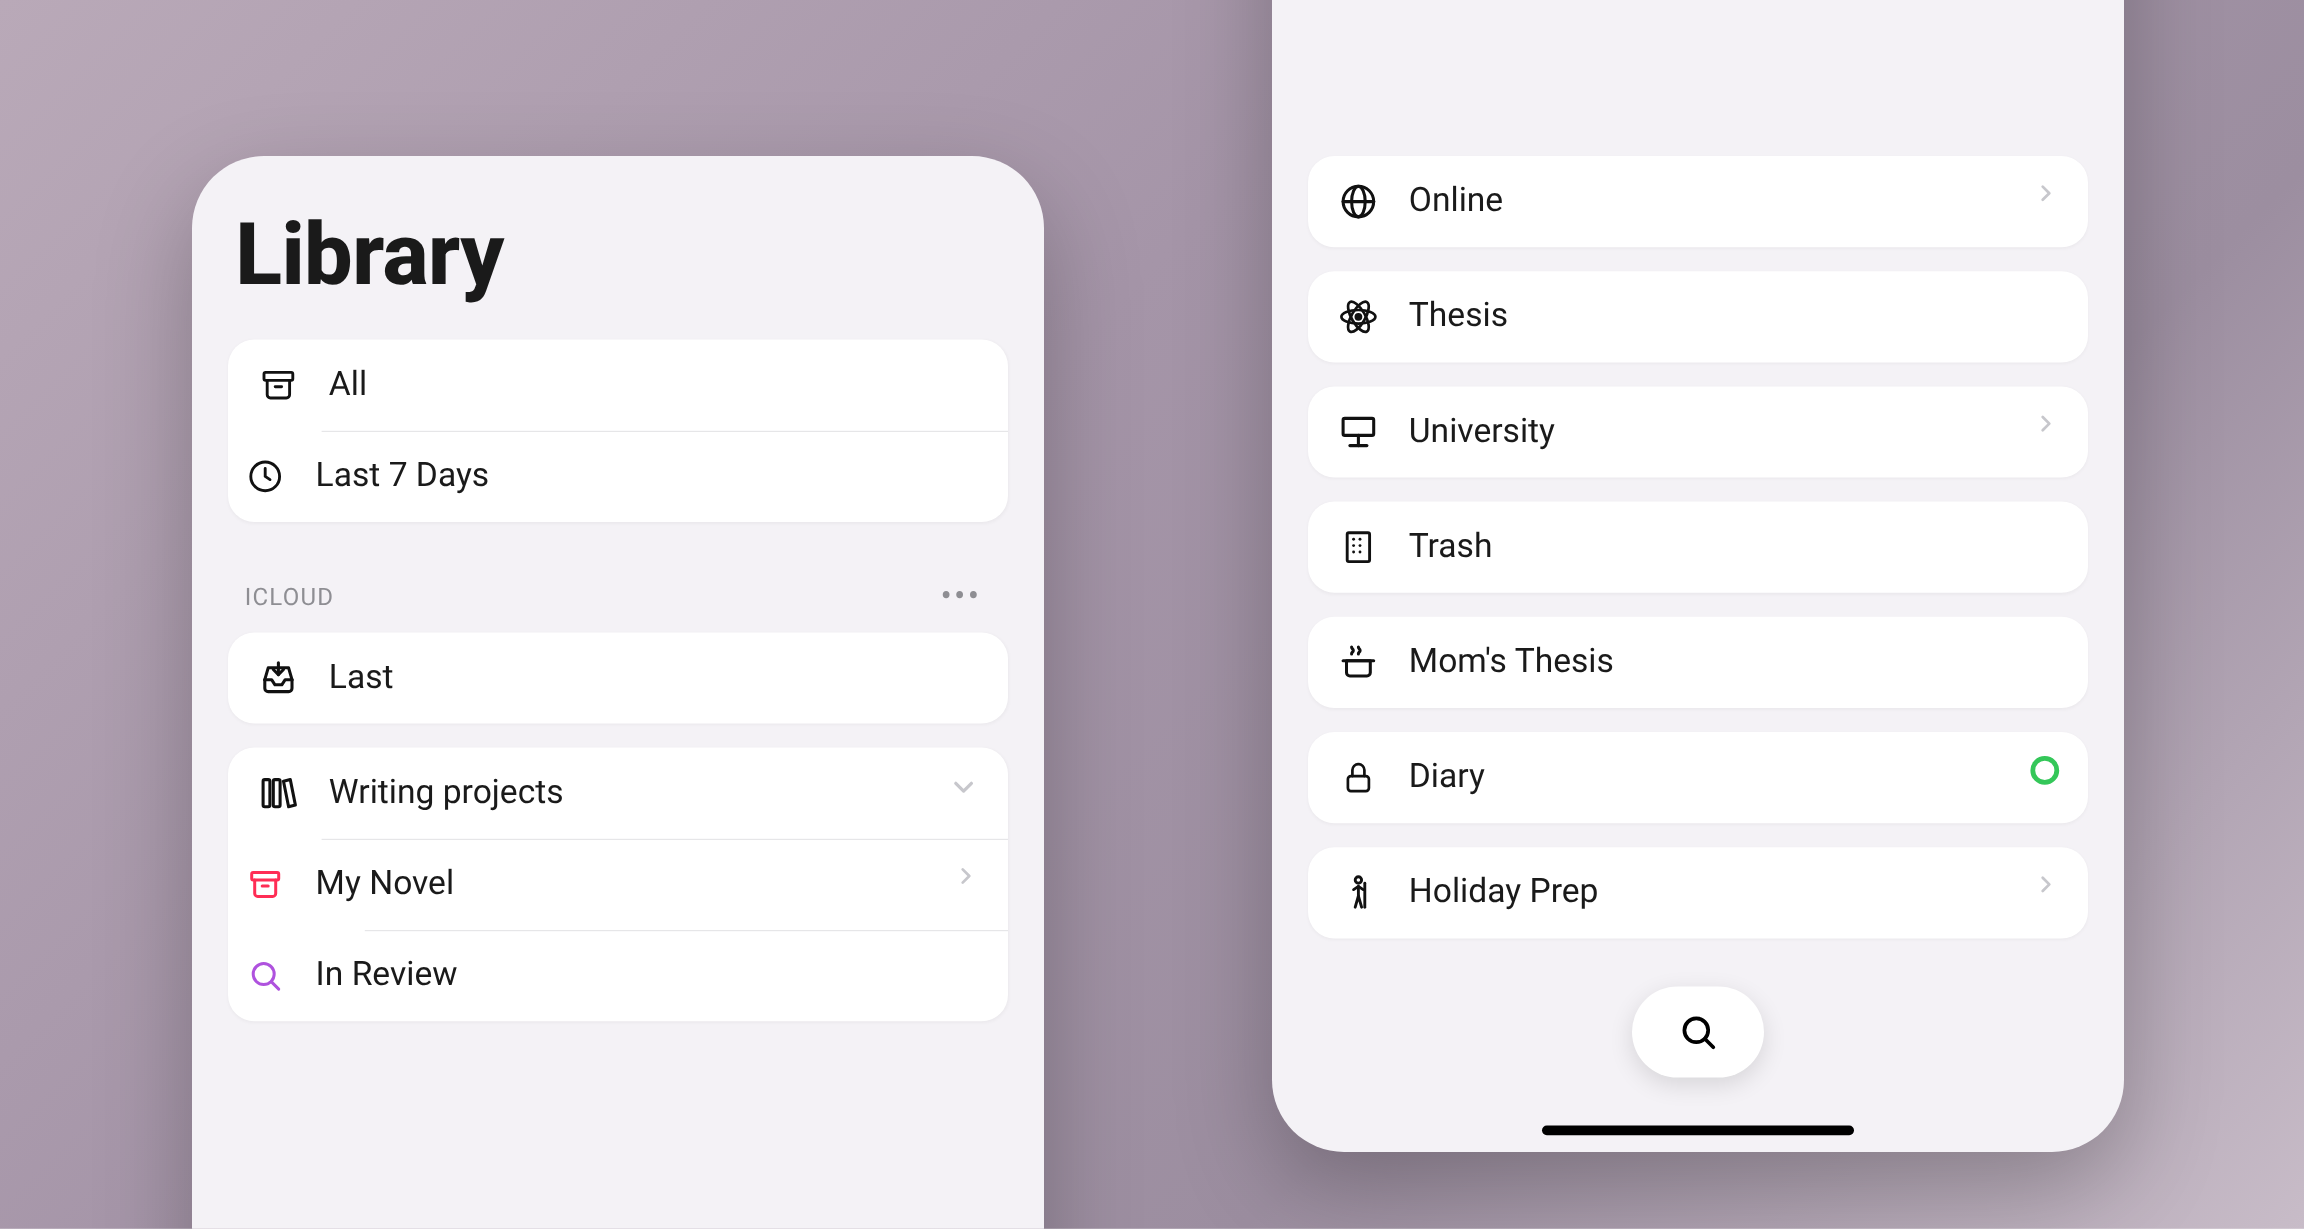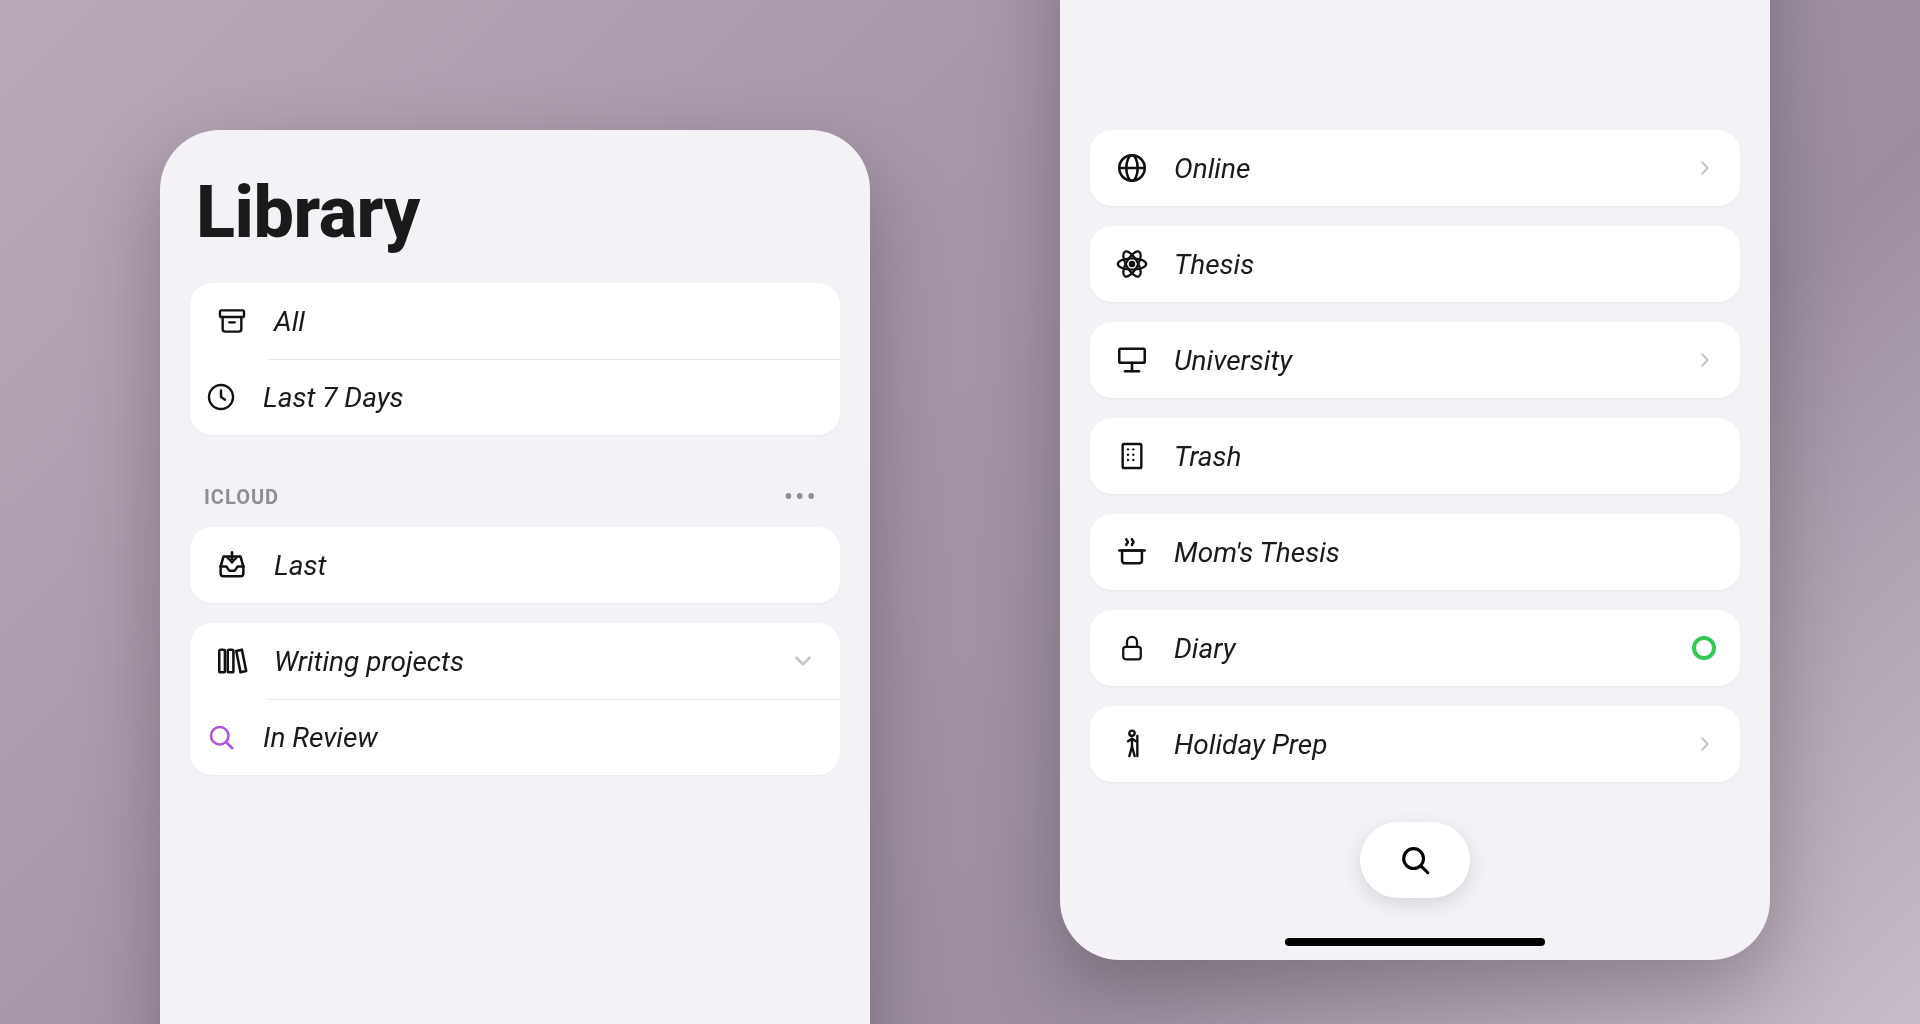--- a/index.html
+++ b/index.html
@@ -47,25 +47,24 @@
   .card {
     background: #ffffff;
     border-radius: 22px;
     margin-bottom: 20px;
     overflow: hidden;
     box-shadow: 0 1px 3px rgba(0,0,0,0.04);
   }
 
   .row {
     display: flex;
-    align-items: center;
+    align-items: flex-start;
     padding: 20px 24px;
     gap: 24px;
     cursor: pointer;
-    font-style: italic;
   }
   .row + .row { position: relative; padding-left: 13px; }
   .row + .row::before {
     content: "";
     position: absolute;
     left: 78px;
     right: 0;
     top: 0;
     height: 1px;
     background: #e6e6e8;
@@ -95,21 +94,21 @@
   .section-header {
     display: flex;
     align-items: center;
     justify-content: space-between;
     padding: 24px 14px 12px 14px;
   }
   .section-header .section-title {
     font-size: 20px;
     letter-spacing: 1px;
     color: #8e8e93;
-    font-weight: 700;
+    font-weight: 400;
   }
   .more-dots {
     color: #8e8e93;
     font-size: 28px;
     letter-spacing: 2px;
     line-height: 1;
     padding: 4px 8px;
     cursor: pointer;
   }
 
@@ -213,20 +212,35 @@
           </svg>
       </span>
       <span class="label">Writing projects</span>
       <span class="chevron">
         <svg width="26" height="26" viewBox="0 0 24 24" fill="none" stroke="currentColor" stroke-width="2.5" stroke-linecap="round" stroke-linejoin="round">
             <polyline points="6 9 12 15 18 9"></polyline>
           </svg>
       </span>
     </div>
     <div class="row row-indent">
+      <span class="icon-slot icon-slot-accent">
+        <svg width="30" height="30" viewBox="0 0 24 24" fill="none" stroke="currentColor" stroke-width="2" stroke-linecap="round" stroke-linejoin="round">
+            <rect x="3" y="4" width="18" height="5" rx="1"></rect>
+            <path d="M5 9v9a2 2 0 0 0 2 2h10a2 2 0 0 0 2-2V9"></path>
+            <line x1="10" y1="13" x2="14" y2="13"></line>
+          </svg>
+      </span>
+      <span class="label">My Novel</span>
+      <span class="chevron">
+        <svg width="22" height="22" viewBox="0 0 24 24" fill="none" stroke="currentColor" stroke-width="2.5" stroke-linecap="round" stroke-linejoin="round">
+            <polyline points="9 18 15 12 9 6"></polyline>
+          </svg>
+      </span>
+    </div>
+    <div class="row row-indent">
       <span class="icon-slot icon-slot-purple">
         <svg width="30" height="30" viewBox="0 0 24 24" fill="none" stroke="currentColor" stroke-width="2" stroke-linecap="round" stroke-linejoin="round">
             <circle cx="11" cy="11" r="7"></circle>
             <line x1="21" y1="21" x2="16" y2="16"></line>
           </svg>
       </span>
       <span class="label">In Review</span>
     </div>
   </div>
 </div>

